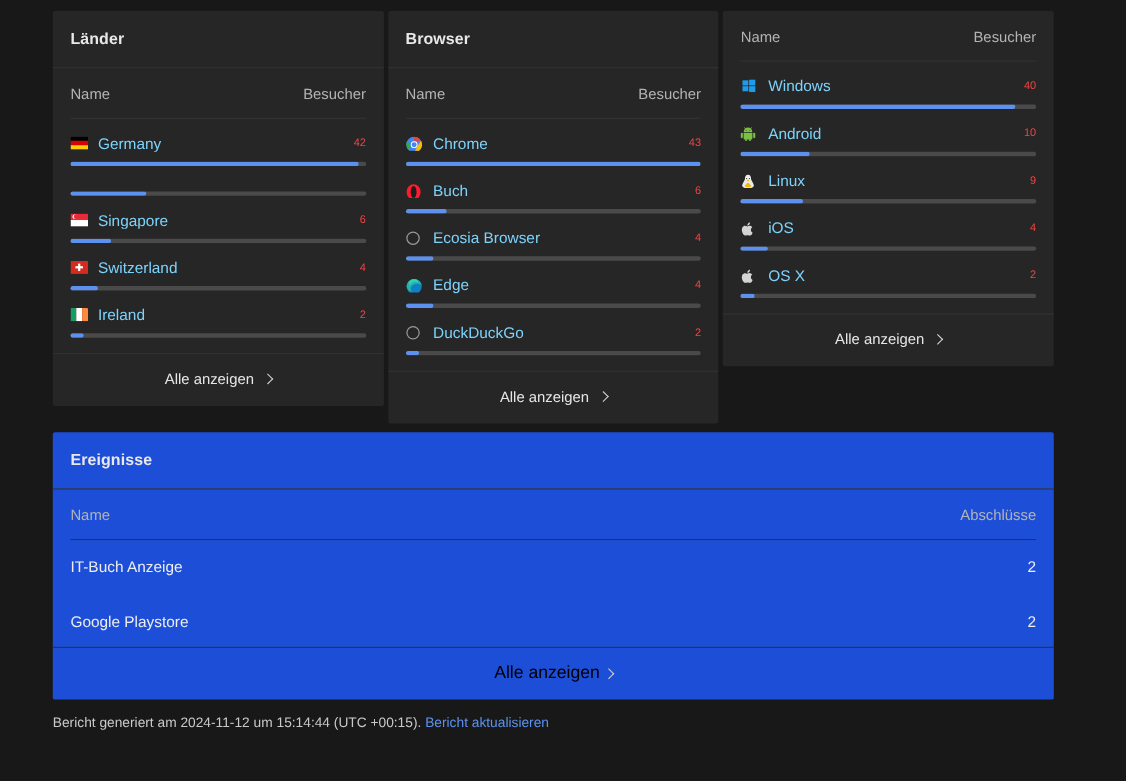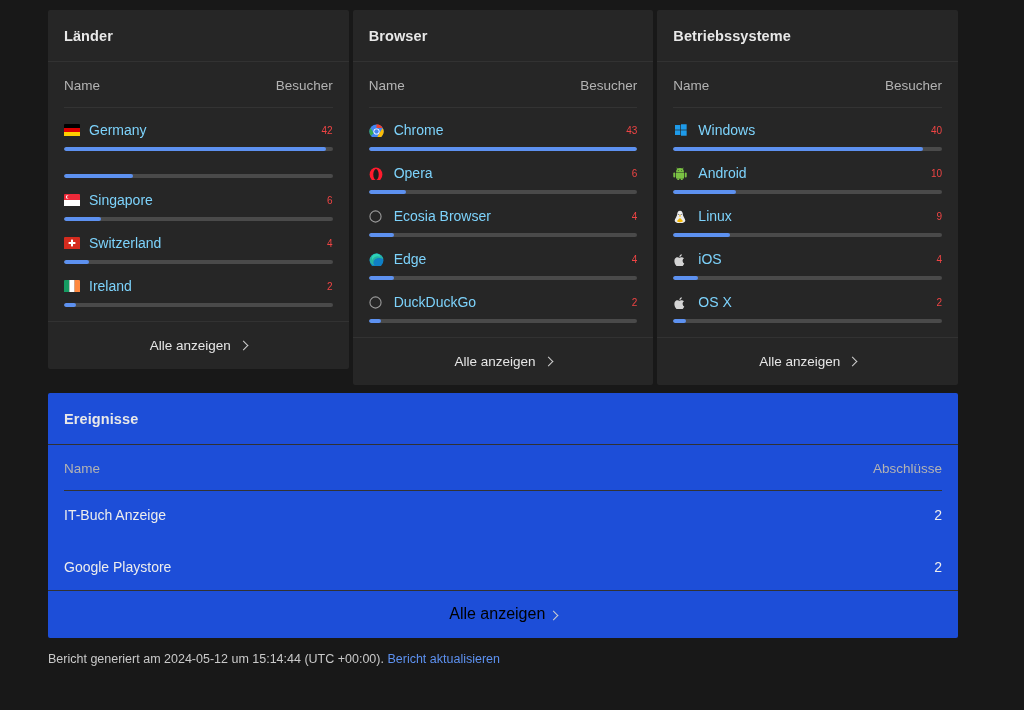--- a/index.html
+++ b/index.html
@@ -152,21 +152,21 @@
     align-items: center;
     padding: 16px 0 14px 0;
     border-bottom: 1px solid #333333;
   }
   .ev-head span { color: #b3b3b3; font-size: 13.5px; }
   .ev-row {
     display: flex;
     justify-content: space-between;
     align-items: center;
     padding: 16px 0 15px 0;
-    border-bottom: 5px solid #1d4ed8;
+    border-bottom: 3px solid #1d4ed8;
   }
   .ev-row:last-child { border-bottom: none; }
   .ev-name { color: #ededed; font-size: 14px; }
   .ev-val  { color: #ededed; font-size: 14px; }
   .ev-footer {
     border-top: 1px solid #323232;
     padding: 14px 0 15px 0;
     text-align: center;
     cursor: pointer;
   }
@@ -313,21 +313,21 @@
           </div>
           <div class="metric-row">
             <div class="metric-top">
               <div class="metric-left">
                 <span class="ic">
                   <svg width="14" height="15" viewBox="0 0 14 15">
                     <ellipse cx="7" cy="7.5" rx="6.4" ry="7.1" fill="#FF1B2D"></ellipse>
                     <ellipse cx="7" cy="7.5" rx="2.7" ry="5.4" fill="#1c1c1c"></ellipse>
                   </svg>
                 </span>
-                <span class="metric-label">Opera</span>
+                <span class="metric-label">Buch</span>
               </div>
               <span class="metric-value">6</span>
             </div>
             <div class="bar-track">
               <div class="bar-fill" style="width:13.95%"></div>
             </div>
           </div>
           <div class="metric-row">
             <div class="metric-top">
               <div class="metric-left">
@@ -378,23 +378,20 @@
               <div class="bar-fill" style="width:4.65%"></div>
             </div>
           </div>
         </div>
         <div class="card-footer"><span class="fl">
             <span>Alle anzeigen</span>
             <span class="chev"></span>
           </span></div>
       </div>
       <div class="card">
-        <div class="card-header">
-          <div class="card-title">Betriebssysteme</div>
-        </div>
         <div class="card-body">
           <div class="col-head">
             <span>Name</span>
             <span>Besucher</span>
           </div>
           <div class="metric-row">
             <div class="metric-top">
               <div class="metric-left">
                 <span class="ic">
                   <svg width="16" height="12" viewBox="0 0 14 14">
@@ -527,17 +524,17 @@
     </div>
     <div class="ev-footer">
       <span class="fl">
         <span>Alle anzeigen</span>
         <span class="chev"></span>
       </span>
     </div>
   </div>
 
   <div class="report-foot">
-    <span>Bericht generiert am 2024-05-12 um 15:14:44 (UTC +00:00).</span>
+    <span>Bericht generiert am 2024-11-12 um 15:14:44 (UTC +00:15).</span>
     <a href="#">Bericht aktualisieren</a>
   </div>
 
 </div>
 
 </body></html>

